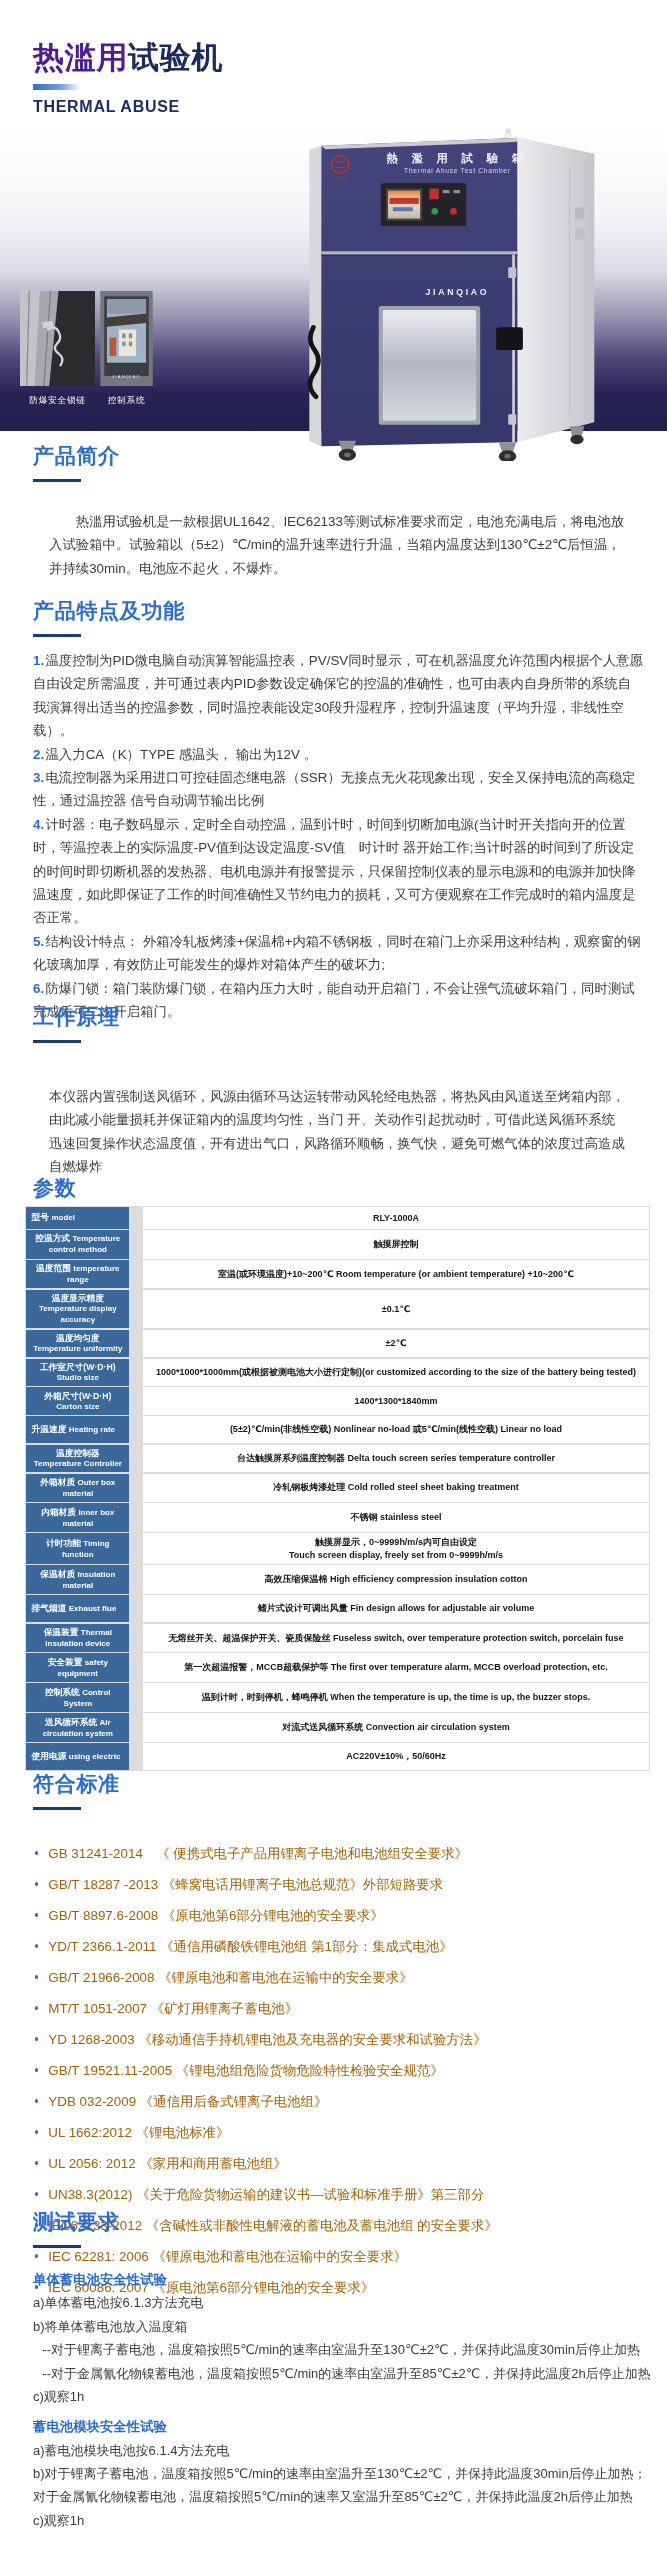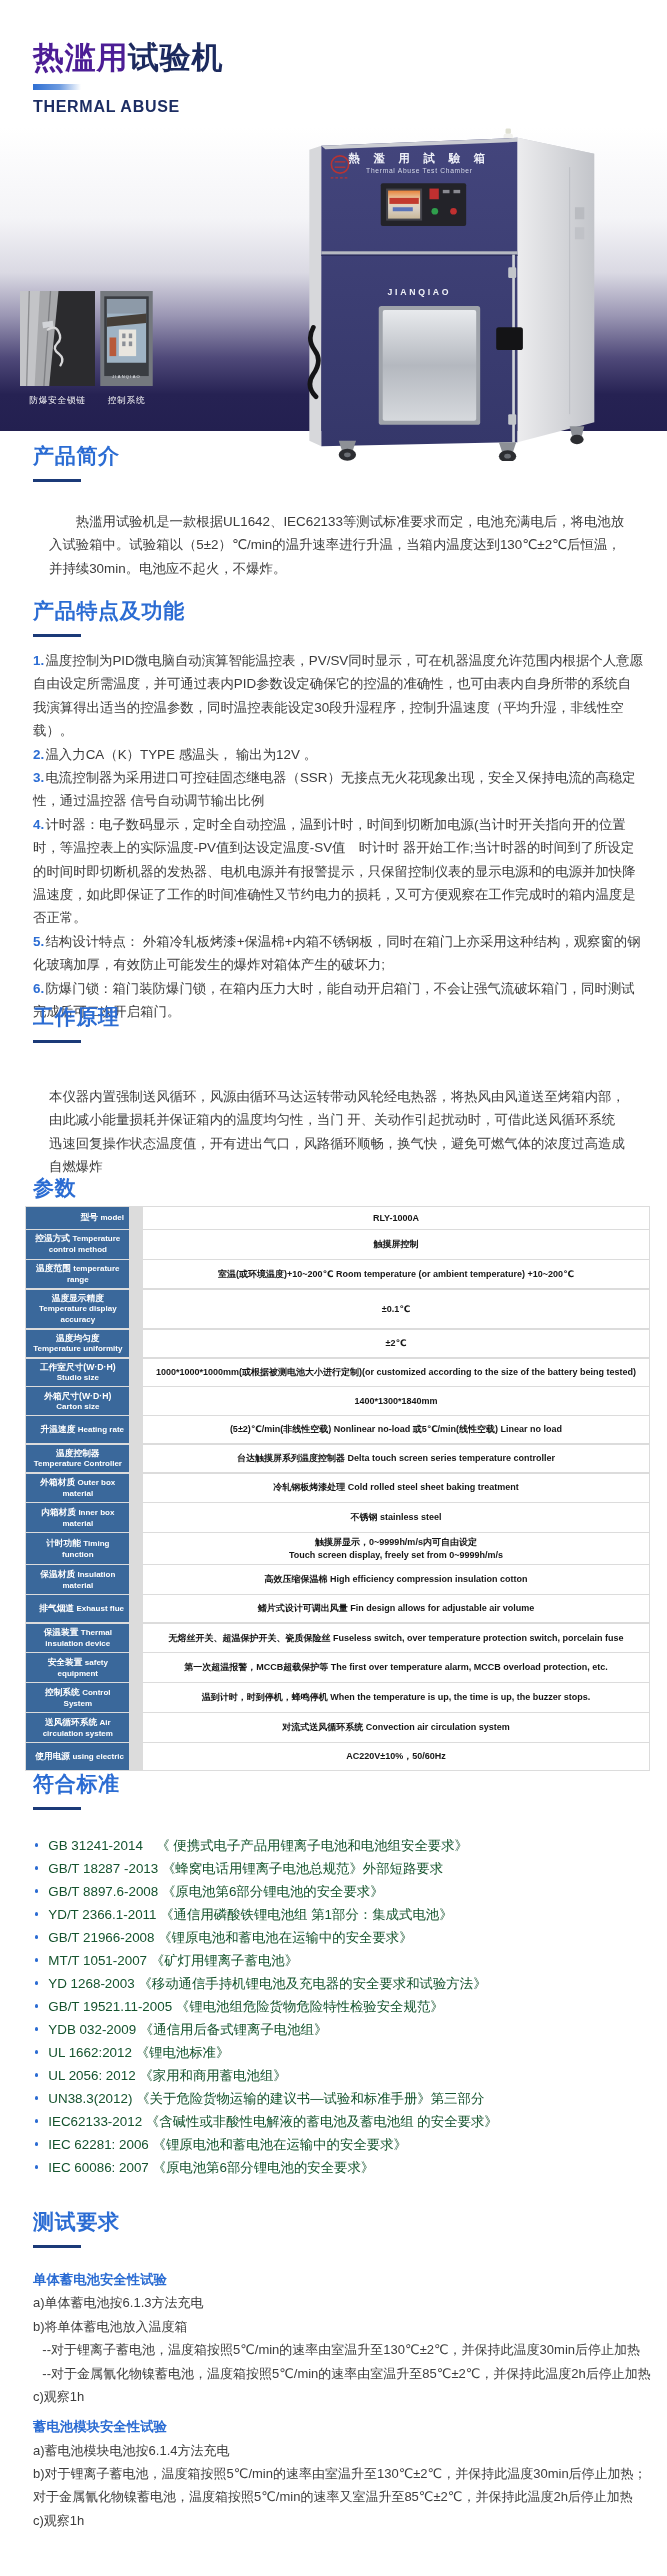--- a/index.html
+++ b/index.html
@@ -11,21 +11,21 @@
   .main-title{position:absolute;left:33px;top:39px;font-size:31px;font-weight:bold;line-height:1.2;letter-spacing:0.7px;}
   .main-title .hl{color:#4c1d95;}
   .main-title .rest{color:#1c2a5e;}
   .title-bar{position:absolute;left:33px;top:84px;width:48px;height:6px;background:linear-gradient(90deg,#2f6fd2 0%,#6d9be0 55%,#ffffff 100%);}
   .sub-title{position:absolute;left:33px;top:98px;font-size:16px;font-weight:bold;color:#1c2d63;letter-spacing:0.7px;}
 
   
   .hero{position:absolute;left:0;top:127px;width:668px;height:304px;overflow:visible;
     background:linear-gradient(180deg,#ffffff 0%,#f4f4f7 30%,#dad9e3 48%,#9b97b4 62%,#4f4979 76%,#262253 88%,#232050 100%);}
   .machine{position:absolute;left:304px;top:0;width:317px;height:334px;}
-  .machine-text{position:absolute;left:17.4px;width:196px;text-align:center;color:#eef0f8;}
+  .machine-text{position:absolute;left:17.4px;width:196px;text-align:center;color:#eef0f8;padding-left:38px;}
   .mt-zh{top:24px;font-size:11.3px;font-weight:bold;letter-spacing:5.3px;}
   .mt-en{top:40px;font-size:6.7px;color:#d5d9e8;letter-spacing:0.7px;}
   .mt-brand{top:160px;font-size:8.7px;font-weight:bold;letter-spacing:2.7px;color:#f0f2f8;}
   .inset{position:absolute;top:164px;height:95px;}
   .inset1{left:20px;width:75px;}
   .inset2{left:100px;width:53px;}
   .inset-label{position:absolute;top:268px;height:10.7px;color:#fdfdfd;font-size:8.7px;text-align:center;letter-spacing:0.7px;}
   .il1{left:20px;width:75px;}
   .il2{left:100px;width:53px;}
 
@@ -37,30 +37,30 @@
   .body-text{font-size:13.4px;color:#3c3c3c;line-height:23.4px;margin:16px;}
   .indent{text-indent:2em;}
   .feat{margin:0;font-size:13.4px;color:#3c3c3c;line-height:23.4px;}
   .feat .num{color:#2b6cd3;font-weight:bold;margin-right:1.3px;}
 
   
   .ptable{position:absolute;left:25px;top:1206px;width:625px;background:#dcdcdc;padding:1.3px;box-sizing:border-box;}
   .prow{display:flex;margin-bottom:1.3px;min-height:27px;}
   .prow:first-child{min-height:21.4px;}
   .prow:last-child{margin-bottom:0;}
-  .pl{width:103px;flex:0 0 103px;background:#3a689b;color:#ffffff;display:flex;align-items:center;justify-content:flex-end;
+  .pl{width:103px;flex:0 0 103px;background:#3a689b;color:#ffffff;display:flex;align-items:center;justify-content:flex-start;
       text-align:center;padding:3.3px 5.3px;box-sizing:border-box;margin-right:14px;}
   .pl-in{font-size:8.7px;font-weight:bold;line-height:10px;}
   .plen{font-size:8px;}
   .pv{flex:1;background:#ffffff;display:flex;flex-direction:column;align-items:center;justify-content:center;
       text-align:center;color:#161616;font-weight:bold;font-size:9px;line-height:12.7px;padding:2.7px 8px;box-sizing:border-box;}
 
   
   .stdlist{margin:0;padding:0;}
-  .stdlist li{list-style:none;line-height:23px;font-size:13.4px;color:#14532d;white-space:nowrap;}
+  .stdlist li{list-style:none;line-height:23px;font-size:13.4px;color:#a16207;white-space:nowrap;margin-top:8px;}
   .dot{display:inline-block;width:3.3px;height:3.3px;border-radius:50%;background:#2b6cd3;margin-right:10px;vertical-align:3.3px;}
 
   
   .test-sub{font-size:13.4px;font-weight:bold;color:#2b6cd3;line-height:23.4px;margin:0;}
   .test-line{font-size:13px;color:#3c3c3c;line-height:23.4px;margin:0;}
   .test-line.ind{padding-left:9.3px;}
   .block2{margin-top:6.7px;}
 </style>
 </head>
 <body>

